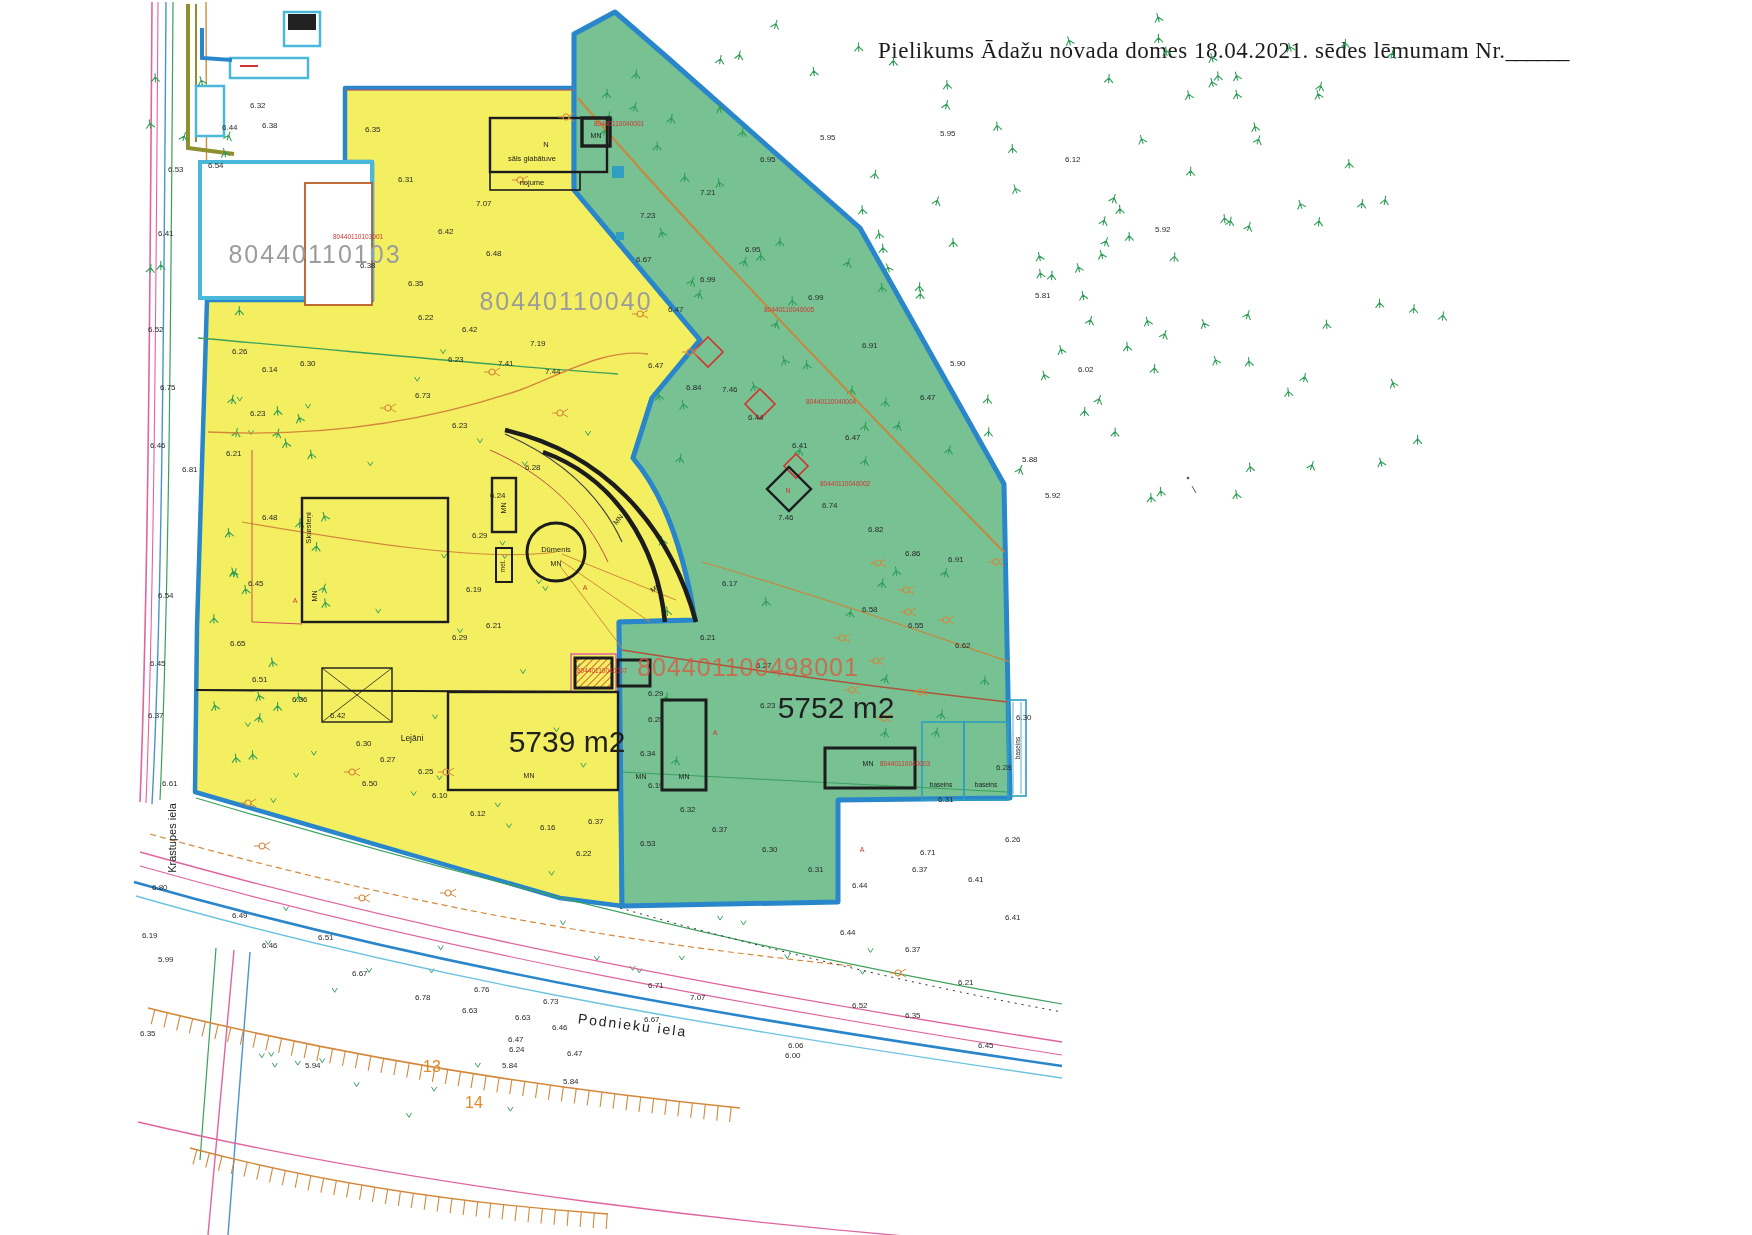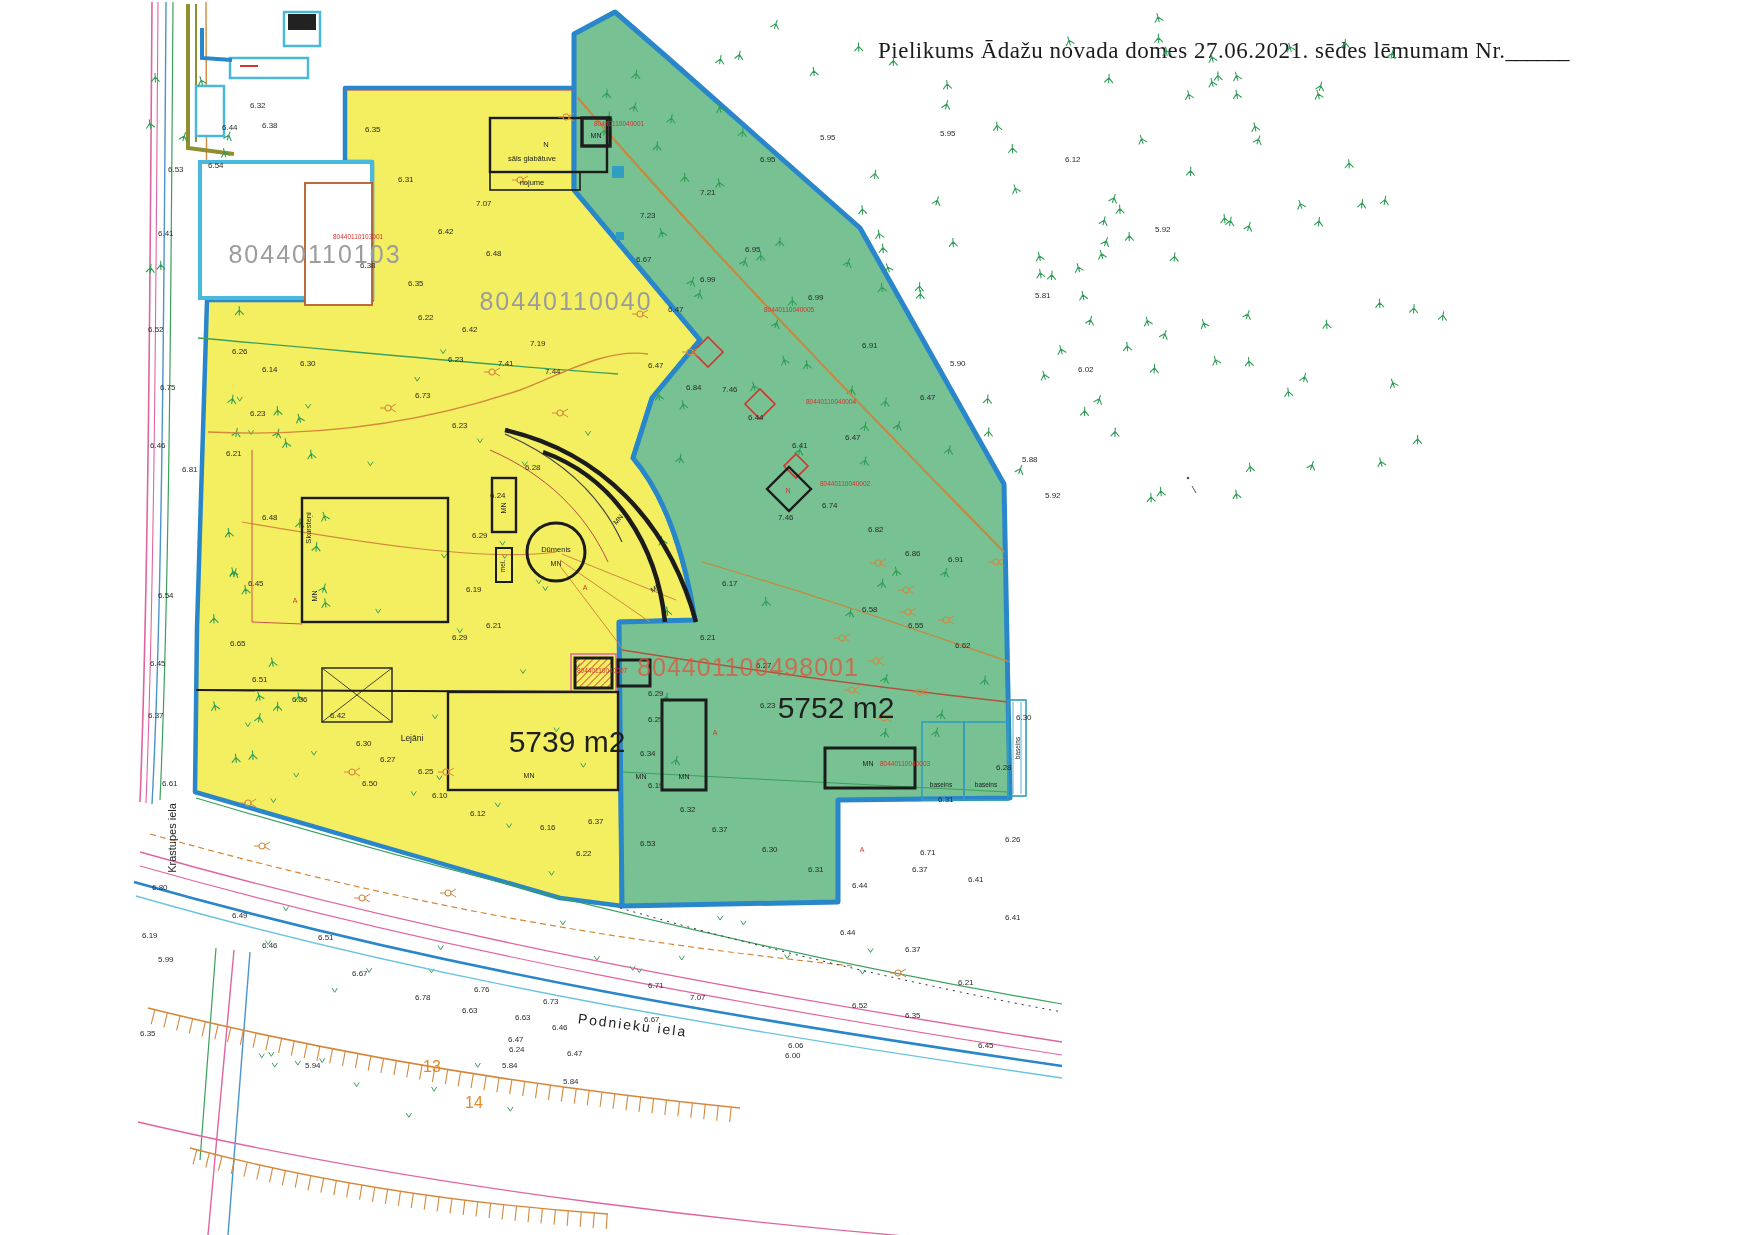--- a/index.html
+++ b/index.html
@@ -14,21 +14,21 @@
   .gray-id{font-size:25px;fill:#9c9c9c;letter-spacing:2px;}
   .street{fill:#222;}
   .bldg-label{fill:#1c1c1c;}
 </style>
 </head>
 <body>
 
 <div class="page">
 
   <div class="header-note">
-    <span>Pielikums Ādažu novada domes 27.06.2021. sēdes lēmumam Nr.</span><span class="blank">______</span>
+    <span>Pielikums Ādažu novada domes 18.04.2021. sēdes lēmumam Nr.</span><span class="blank">______</span>
   </div>
 
   <svg id="map" width="1752" height="1235" viewBox="0 0 1752 1235">
 
     <g>
       <path d="M152,2 C150,300 148,600 140,802" fill="none" stroke-width="1.6" stroke="#e0649f"></path>
       <path d="M158,2 C156,300 154,600 146,803" fill="none" stroke-width="1.1" stroke="#e0649f"></path>
       <path d="M166,2 C164,300 162,620 152,804" fill="none" stroke-width="1.4" stroke="#4a94cc"></path>
       <path d="M173,2 C171,300 169,600 160,800" fill="none" stroke-width="1.2" stroke="#3aa05c"></path>
       <path d="M206,2 C206,220 208,430 208,620" fill="none" stroke-width="1.4" stroke="#d4883c"></path>

